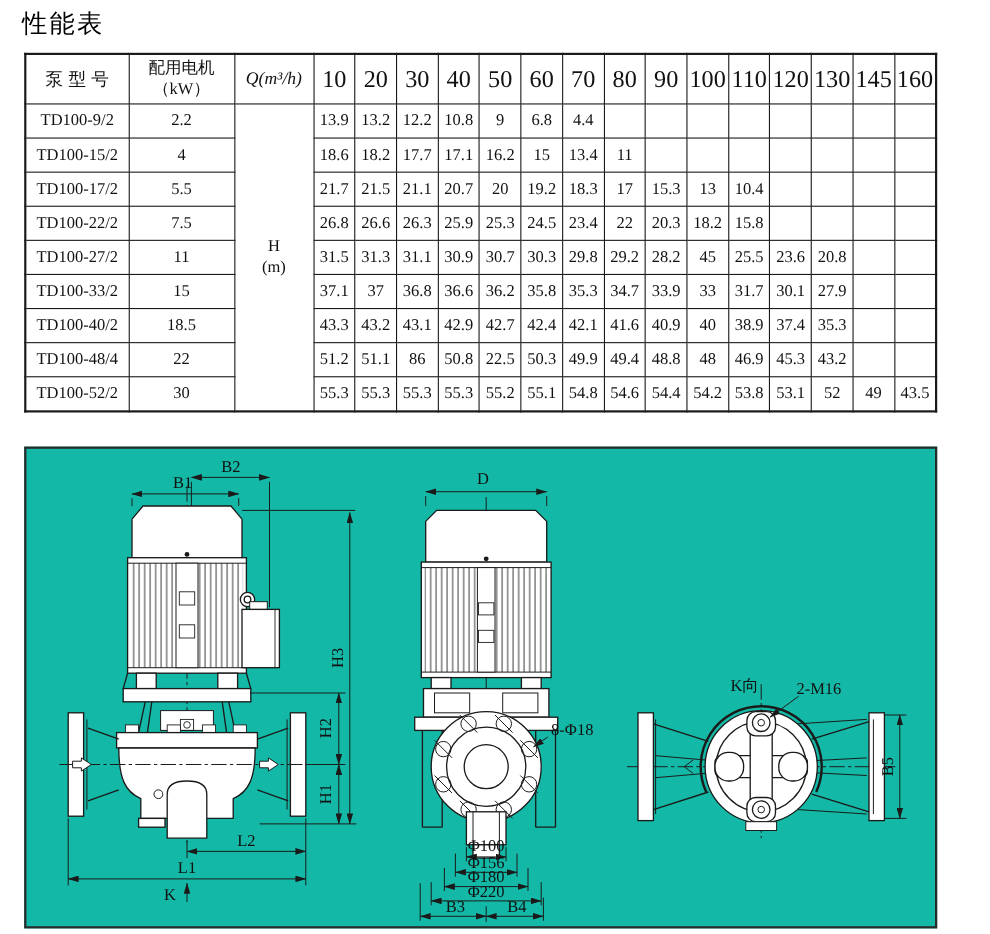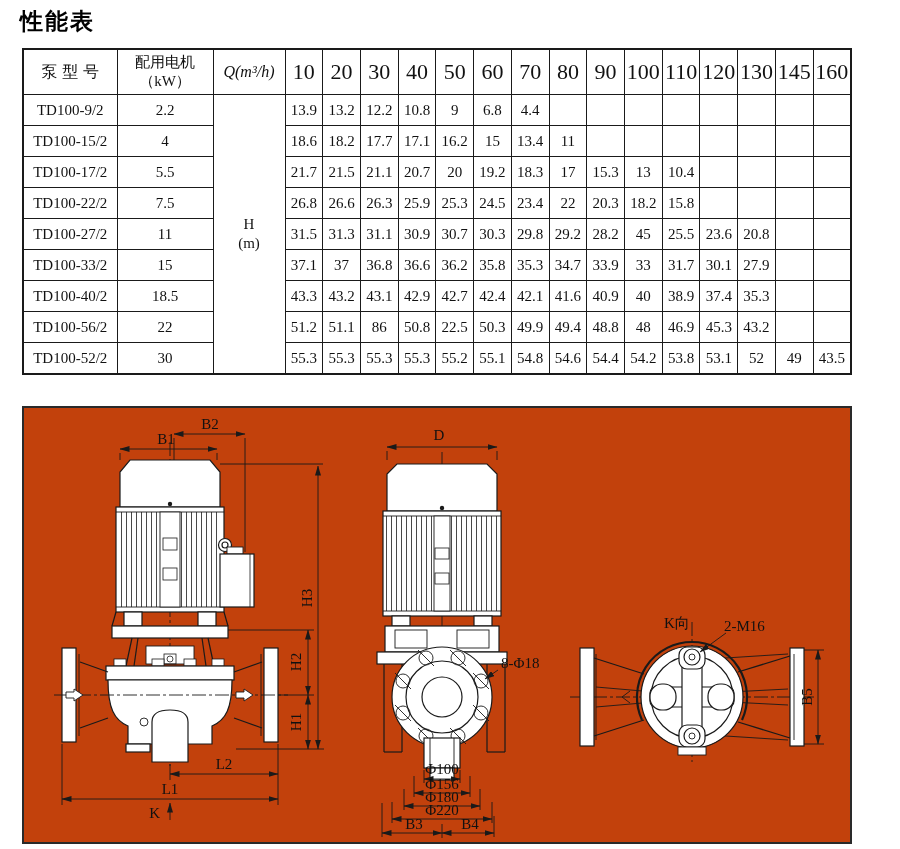--- a/index.html
+++ b/index.html
@@ -3,21 +3,21 @@
 <meta charset="utf-8">
 <style>
   html,body{margin:0;padding:0;}
   body{
     width:900px;height:849px;position:relative;background:#fff;
     font-family:"Liberation Serif",serif;color:#111;overflow:hidden;
   }
   .page-title{
     position:absolute;left:20px;top:6px;margin:0;
     font-family:"Liberation Sans",sans-serif;
-    font-size:23px;font-weight:bold;letter-spacing:2px;color:#000;
+    font-size:23px;font-weight:normal;letter-spacing:2px;color:#000;
   }
   table.perf{
     position:absolute;left:22px;top:48px;width:830px;
     border-collapse:collapse;table-layout:fixed;
     border:2px solid #1a1a1a;
   }
   table.perf th,table.perf td{
     border:1px solid #1a1a1a;text-align:center;vertical-align:middle;
     padding:0;font-weight:normal;color:#111;overflow:hidden;white-space:nowrap;
   }
@@ -26,21 +26,21 @@
   table.perf tbody td{height:30px;font-size:15px;}
   .c-model{width:94px;}
   .c-power{width:96px;margin-top:15px;}
   .c-q{width:72px;font-style:italic;}
   th.c-model{letter-spacing:.3em;text-indent:.3em;font-size:16px;}
   th.c-power .zh{display:block;line-height:1.25;font-size:15px;}
   td.c-unit{font-size:17px;}
   td.c-unit .u-line{display:block;line-height:1.25;}
   .drawing-box{
     position:absolute;left:22px;top:406px;width:826px;height:434px;
-    border:2px solid #2a2a2a;background:#c2410c;
+    border:2px solid #2a2a2a;background:#14b8a6;
   }
   svg text{font-family:"Liberation Serif",serif;font-size:15px;fill:#111;}
   svg .rot{text-anchor:middle;}
 </style>
 </head>
 <body>
 
 <h1 class="page-title">性能表</h1>
 
 <table class="perf">
@@ -221,21 +221,21 @@
         <td class="c-val">41.6</td>
         <td class="c-val">40.9</td>
         <td class="c-val">40</td>
         <td class="c-val">38.9</td>
         <td class="c-val">37.4</td>
         <td class="c-val">35.3</td>
         <td class="c-val"></td>
         <td class="c-val"></td>
       </tr>
       <tr>
-        <td class="c-model">TD100-56/2</td>
+        <td class="c-model">TD100-48/4</td>
         <td class="c-power">22</td>
         <td class="c-val">51.2</td>
         <td class="c-val">51.1</td>
         <td class="c-val">86</td>
         <td class="c-val">50.8</td>
         <td class="c-val">22.5</td>
         <td class="c-val">50.3</td>
         <td class="c-val">49.9</td>
         <td class="c-val">49.4</td>
         <td class="c-val">48.8</td>

